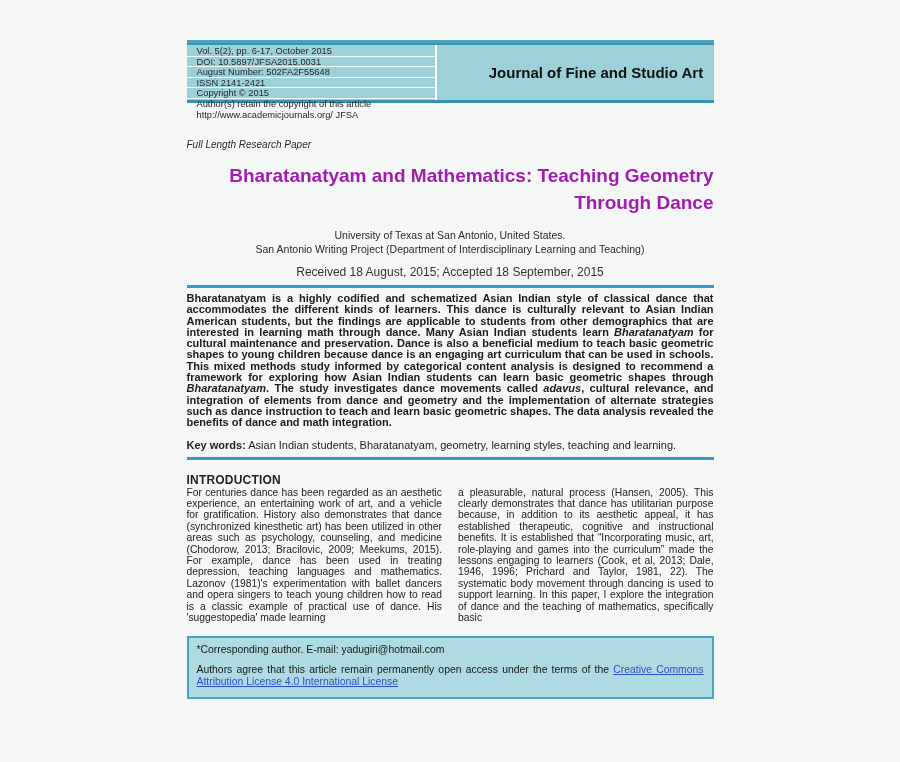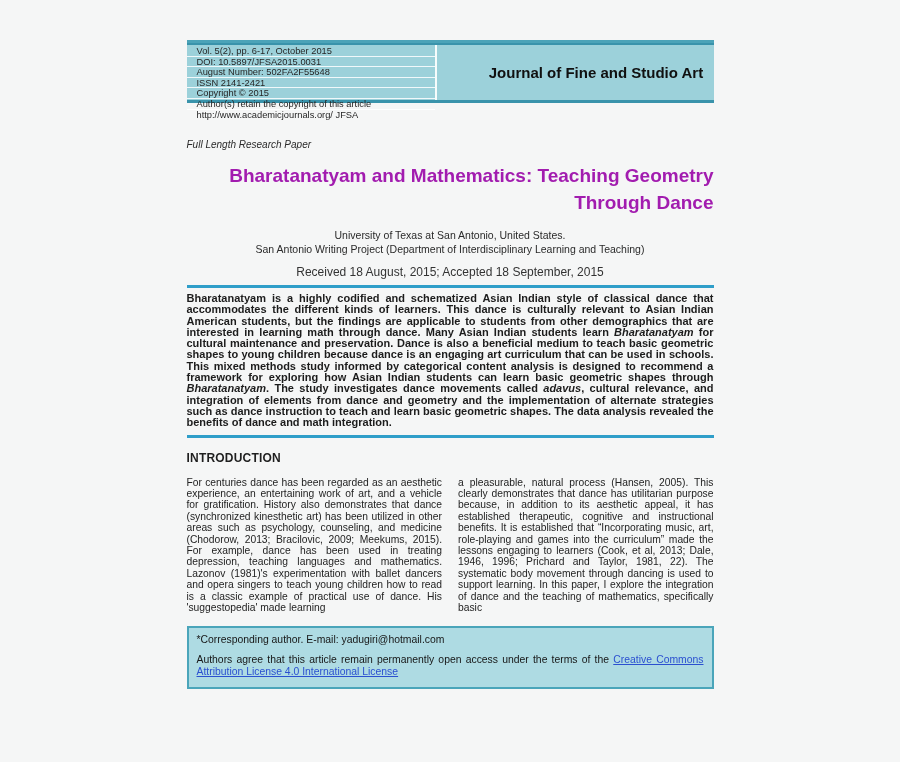--- a/index.html
+++ b/index.html
@@ -56,21 +56,21 @@
     margin-top:5px; font-size:11px; font-weight:bold;
     line-height:11.3px; text-align:justify; color:#1c1c1c;
   }
   .abstract em { font-style:italic; }
   .keywords { margin-top:10px; font-size:11px; line-height:12px; }
   .keywords b { font-weight:bold; }
   .rule-blue.second { margin-top:6px; }
 
   
   .section-heading { margin-top:13px; font-size:12px; font-weight:bold; letter-spacing:.2px; }
-  .columns { margin-top:12px; display:flex; gap:16px; }
+  .columns { margin-top:0; display:flex; gap:16px; }
   .col { flex:1; font-size:10.3px; line-height:11.4px; text-align:justify; color:#232323; }
 
   
   .footer-box {
     margin-top:13px;
     background:var(--footer_bg);
     border:2px solid var(--footer_border);
     padding:6px 8px 8px;
     font-size:10.4px; line-height:12.5px; color:#161616;
   }
@@ -109,20 +109,21 @@
     <div>University of Texas at San Antonio, United States.</div>
     <div>San Antonio Writing Project (Department of Interdisciplinary Learning and Teaching)</div>
   </div>
 
   <div class="dates">Received 18 August, 2015; Accepted 18 September, 2015</div>
 
   <div class="rule-blue"></div>
 
   <p class="abstract"><span>Bharatanatyam is a highly codified and schematized Asian Indian style of classical dance that accommodates the different kinds of learners. This dance is culturally relevant to Asian Indian American students, but the findings are applicable to students from other demographics that are interested in learning math through dance. Many Asian Indian students learn </span><em>Bharatanatyam</em><span> for cultural maintenance and preservation. Dance is also a beneficial medium to teach basic geometric shapes to young children because dance is an engaging art curriculum that can be used in schools.  This mixed methods study informed by categorical content analysis is designed to recommend a framework for exploring how Asian Indian students can learn basic geometric shapes through </span><em>Bharatanatyam</em><span>. The study investigates dance movements called </span><em>adavus</em><span>, cultural relevance, and integration of elements from dance and geometry and the implementation of alternate strategies such as dance instruction to teach and learn basic geometric shapes. The data analysis revealed the benefits of dance and math integration.</span></p>
 
+  <p class="keywords"><b>Key words:</b><span> Asian Indian students, Bharatanatyam, geometry, learning styles, teaching and learning.</span></p>
 
   <div class="rule-blue second"></div>
 
   <div class="section-heading">INTRODUCTION</div>
 
   <div class="columns">
     <div class="col">For centuries dance has been regarded as an aesthetic experience, an entertaining work of art, and a vehicle for gratification. History also demonstrates that dance (synchronized kinesthetic art) has been utilized in other areas such as psychology, counseling, and medicine (Chodorow, 2013; Bracilovic, 2009; Meekums, 2015). For example, dance has been used in treating depression, teaching languages and mathematics. Lazonov (1981)'s experimentation with ballet dancers and opera singers to teach young children how to read is a classic example of practical use of dance. His 'suggestopedia' made learning</div>
     <div class="col">a pleasurable, natural process (Hansen, 2005). This clearly demonstrates that dance has utilitarian purpose because, in addition to its aesthetic appeal, it has established therapeutic, cognitive and instructional benefits. It is established that “Incorporating music, art, role-playing and games into the curriculum” made the lessons engaging to learners (Cook, et al, 2013; Dale, 1946, 1996; Prichard and Taylor, 1981, 22). The systematic body movement through dancing is used to support learning. In this paper, I explore the integration of dance and the teaching of mathematics, specifically basic</div>
   </div>
 

